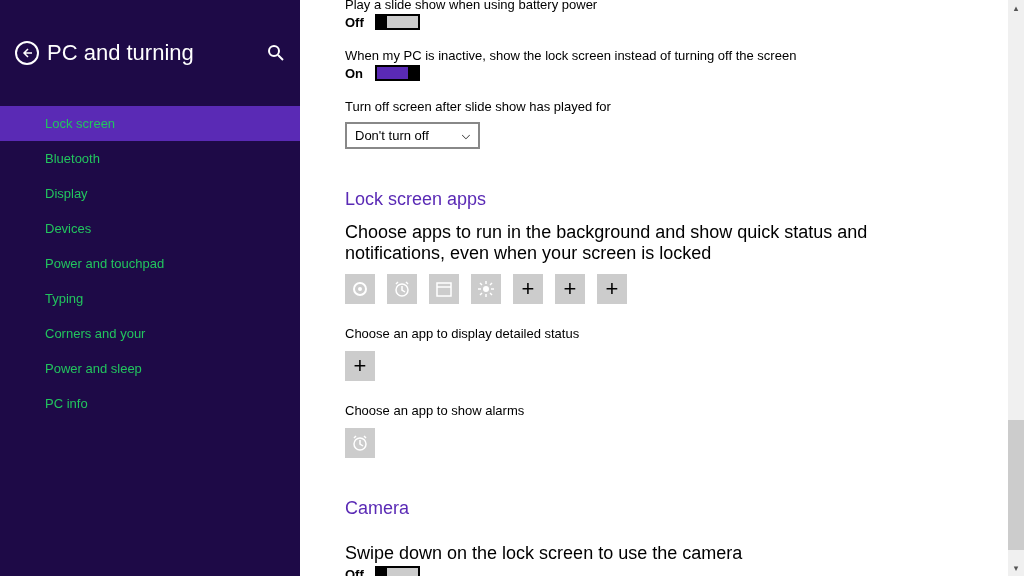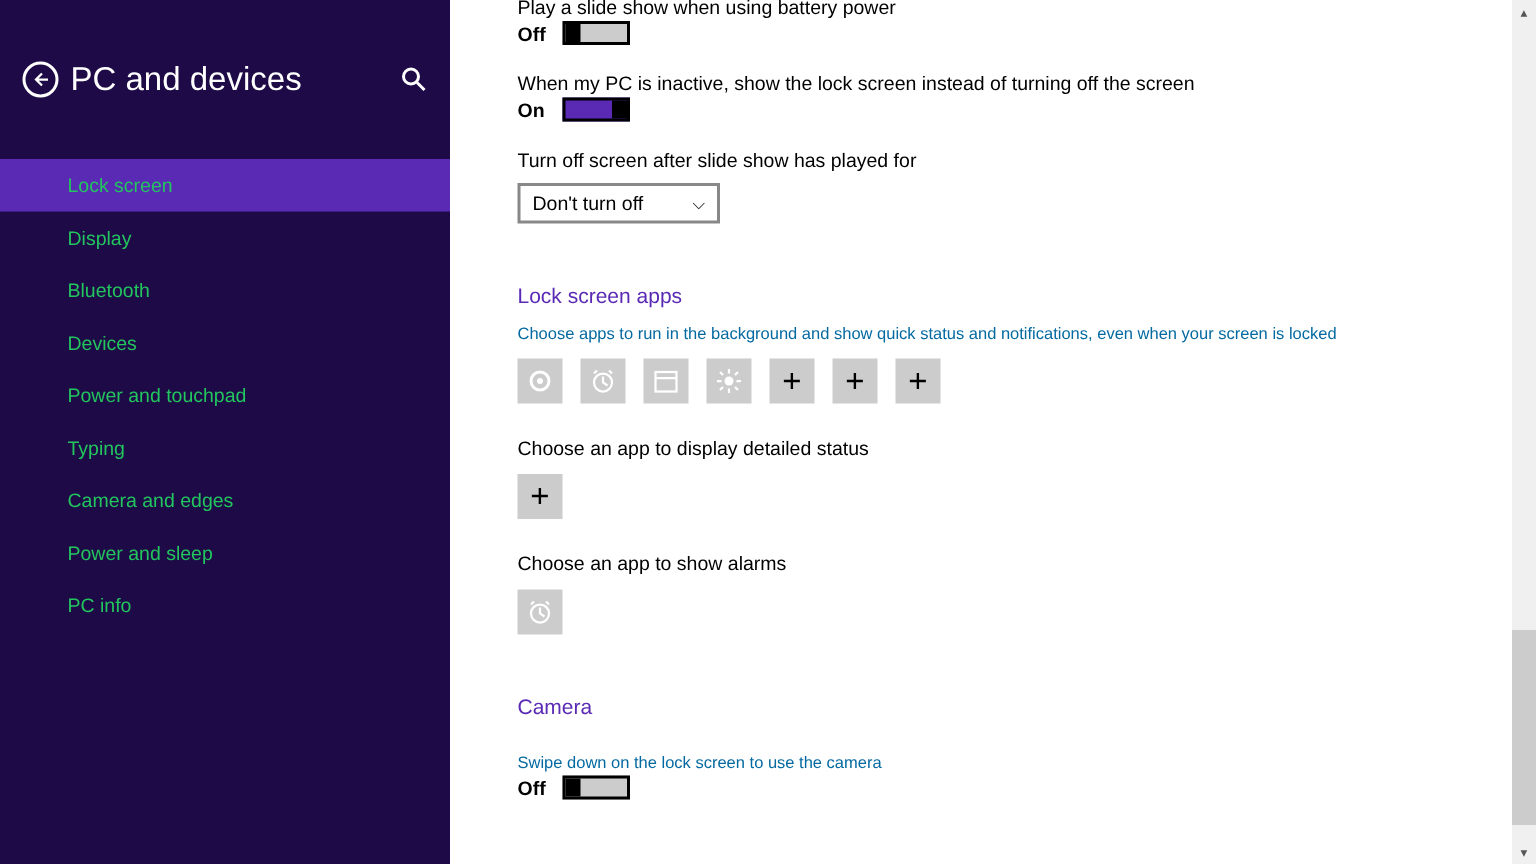--- a/index.html
+++ b/index.html
@@ -95,28 +95,28 @@
     width: 135px;
     font-size: 13px;
     display: flex;
     justify-content: space-between;
     align-items: center;
     cursor: pointer;
     text-align: center;
   }
   .dropdown-arrow { font-size: 11px; }
   .section-title {
-    font-size: 14px;
+    font-size: 18px;
     font-weight: 400;
     color: #5a2ab5;
     margin-top: 40px;
   }
   .section-desc {
-    font-size: 11px;
-    color: #0369a1;
+    font-size: 18px;
+    color: #000000;
     margin-top: 12px;
     max-width: 580px;
   }
   .tile-row {
     display: flex;
     gap: 12px;
     margin-top: 10px;
   }
   .tile {
     width: 30px;
@@ -166,34 +166,34 @@
 
 <div class="root">
 
   <div class="sidebar">
     <div class="sidebar-header">
       <div class="back-btn">
         <svg viewBox="0 0 12 12">
             <path d="M7 2 L3 6 L7 10 M3 6 H11" stroke="#fff" stroke-width="1.5" fill="none"></path>
           </svg>
       </div>
-      <div class="sidebar-title">PC and devices</div>
+      <div class="sidebar-title">PC and turning</div>
       <svg class="search-btn" viewBox="0 0 18 18">
         <circle cx="7" cy="7" r="5" stroke="#fff" stroke-width="2" fill="none"></circle>
         <line x1="11" y1="11" x2="16" y2="16" stroke="#fff" stroke-width="2"></line>
       </svg>
     </div>
     <div class="sidebar-items">
       <div class="sidebar-item active"><span>Lock screen</span></div>
+      <div class="sidebar-item"><span>Bluetooth</span></div>
       <div class="sidebar-item"><span>Display</span></div>
-      <div class="sidebar-item"><span>Bluetooth</span></div>
       <div class="sidebar-item"><span>Devices</span></div>
       <div class="sidebar-item"><span>Power and touchpad</span></div>
       <div class="sidebar-item"><span>Typing</span></div>
-      <div class="sidebar-item"><span>Camera and edges</span></div>
+      <div class="sidebar-item"><span>Corners and your</span></div>
       <div class="sidebar-item"><span>Power and sleep</span></div>
       <div class="sidebar-item"><span>PC info</span></div>
     </div>
   </div>
 
   <div class="content">
     <div class="content-inner">
 
       <div class="setting-text partial-top">Play a slide show when using battery power</div>
       <div class="toggle-row">

